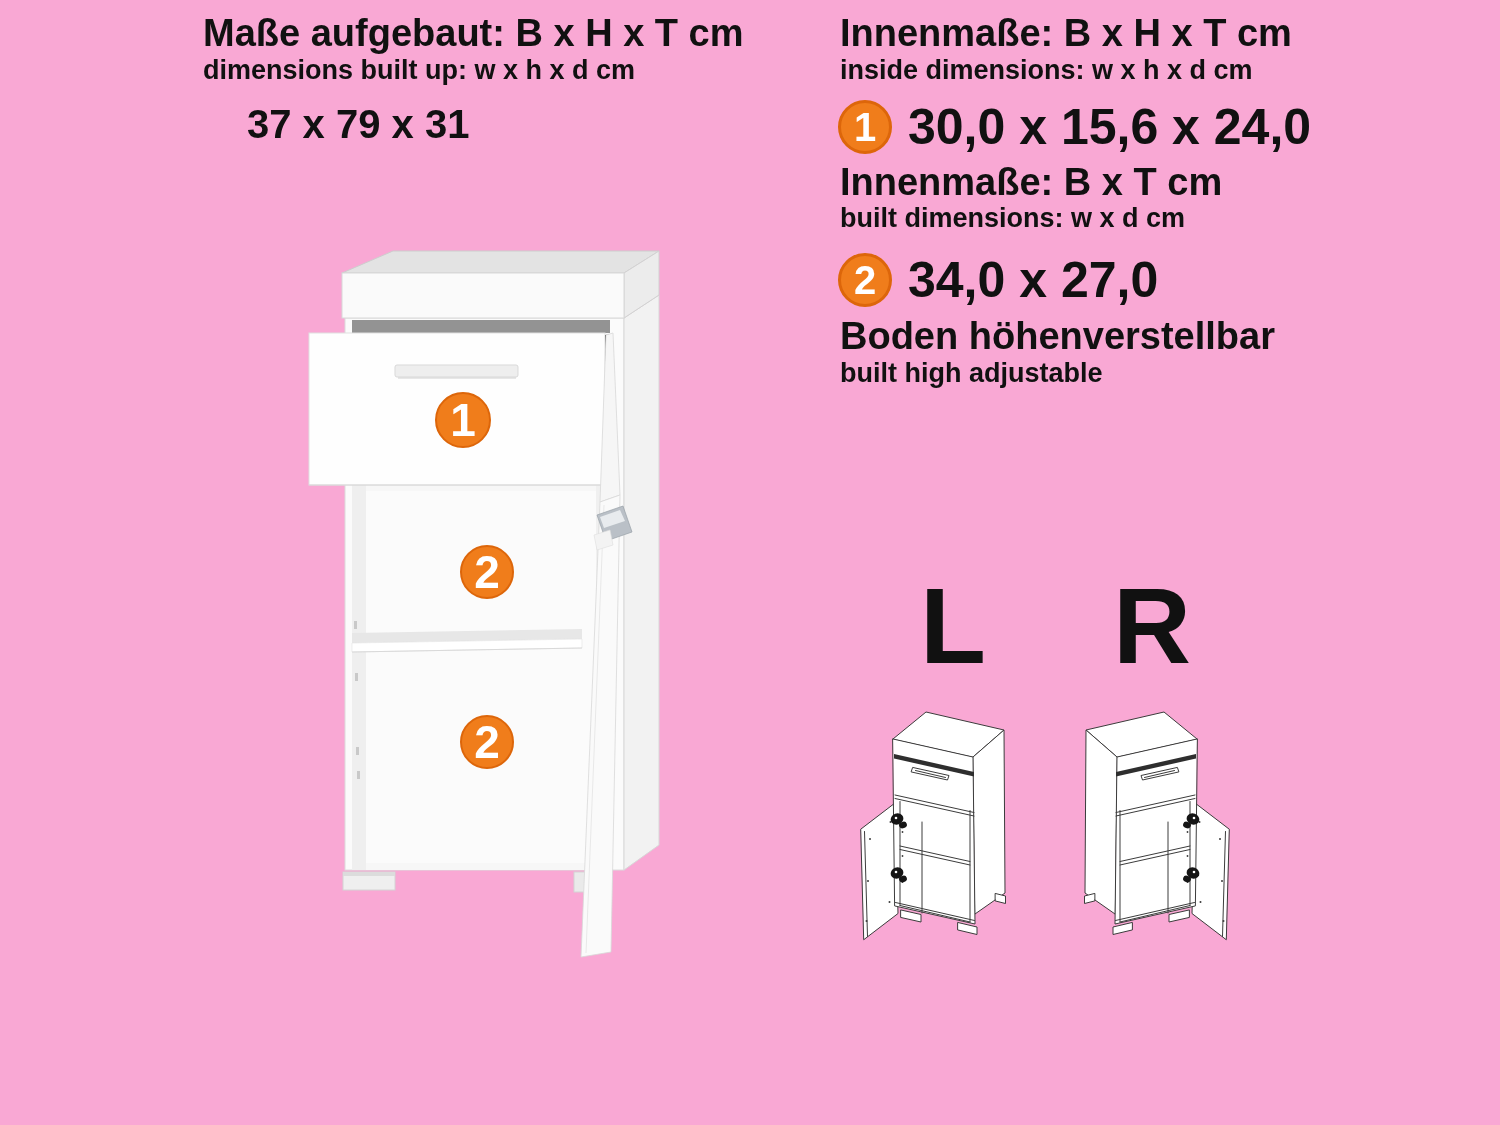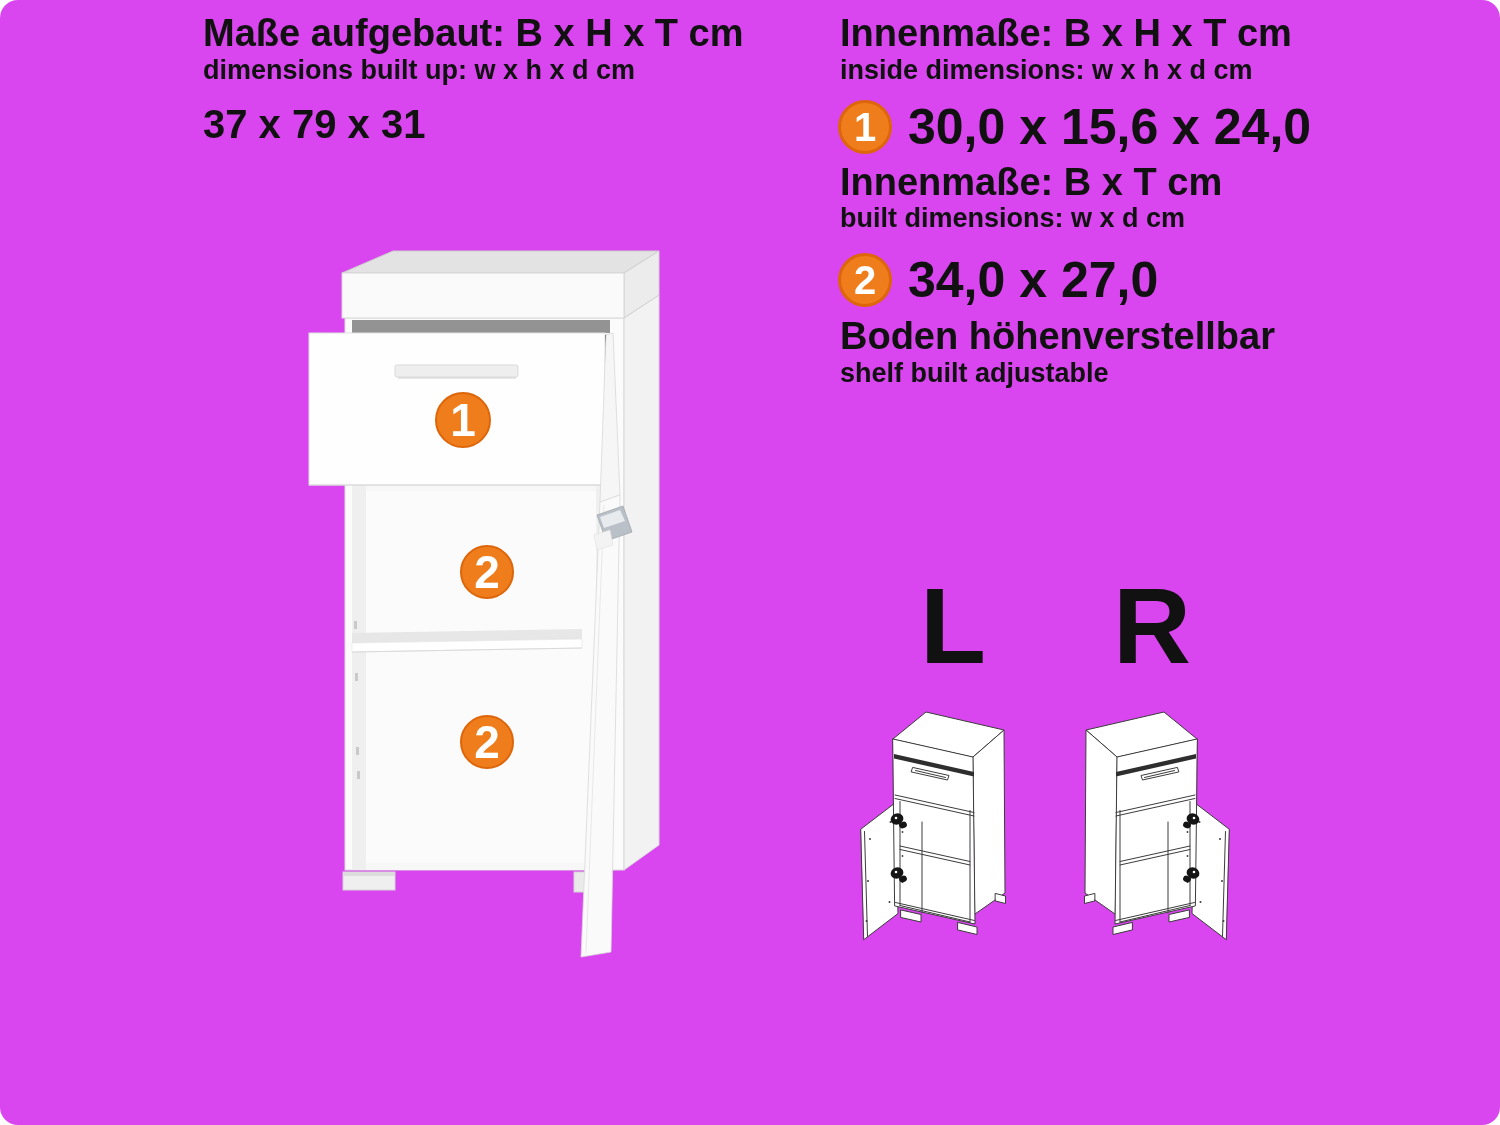--- a/index.html
+++ b/index.html
@@ -1,28 +1,27 @@
 <!DOCTYPE html>
 <html><head>
 <meta charset="utf-8">
 <style>
   html,body{margin:0;padding:0;background:#ffffff;}
   .sheet{
     position:relative;
     width:1500px;height:1125px;
-    background:#d946ef;
+    background:#f9a8d4;
     font-family:"Liberation Sans","DejaVu Sans",sans-serif;
     color:#111111;
     overflow:hidden;
-    border-radius:18px;
   }
   .abs{position:absolute;white-space:nowrap;}
   .de-lg{font-size:38px;font-weight:700;line-height:1.1;}
   .en-sm{font-size:27px;font-weight:700;line-height:1.1;}
-  .val-lg{font-size:40px;font-weight:700;line-height:1.1;}
+  .val-lg{font-size:40px;font-weight:700;line-height:1.1;margin-left:44px;}
   .val-xl{font-size:50px;font-weight:700;line-height:54px;}
   .dim-row{position:absolute;display:flex;align-items:center;gap:16px;}
   .badge{
     width:54px;height:54px;border-radius:50%;
     background:#F07D1B;border:3px solid #DD660A;box-sizing:border-box;
     color:#ffffff;font-size:40px;font-weight:700;
     display:flex;align-items:center;justify-content:center;
     flex:0 0 auto;
   }
   .orient-letter{font-size:108px;font-weight:700;line-height:1;}
@@ -48,21 +47,21 @@
 
   <div class="abs de-lg" style="left:840px;top:162px">Innenmaße: B x T cm</div>
   <div class="abs en-sm" style="left:840px;top:204px">built dimensions: w x d cm</div>
 
   <div class="dim-row" style="left:838px;top:253px">
     <div class="badge">2</div>
     <div class="val-xl">34,0 x 27,0</div>
   </div>
 
   <div class="abs de-lg" style="left:840px;top:316px">Boden höhenverstellbar</div>
-  <div class="abs en-sm" style="left:840px;top:359px">shelf built adjustable</div>
+  <div class="abs en-sm" style="left:840px;top:359px">built high adjustable</div>
 
   <svg class="abs" style="left:280px;top:235px" width="420" height="775" viewBox="0 0 420 775">
 
     <g>
       <rect x="65" y="83" width="279" height="552" fill="#FBFBFB" stroke="#DCDCDC"></rect>
       <polygon points="344,83 379,60 379,610 344,635" fill="#F2F2F2" stroke="#D8D8D8"></polygon>
     </g>
 
     <g>
       <polygon points="62,38 113,16 379,16 344,38" fill="#E3E3E3" stroke="#CDCDCD"></polygon>

